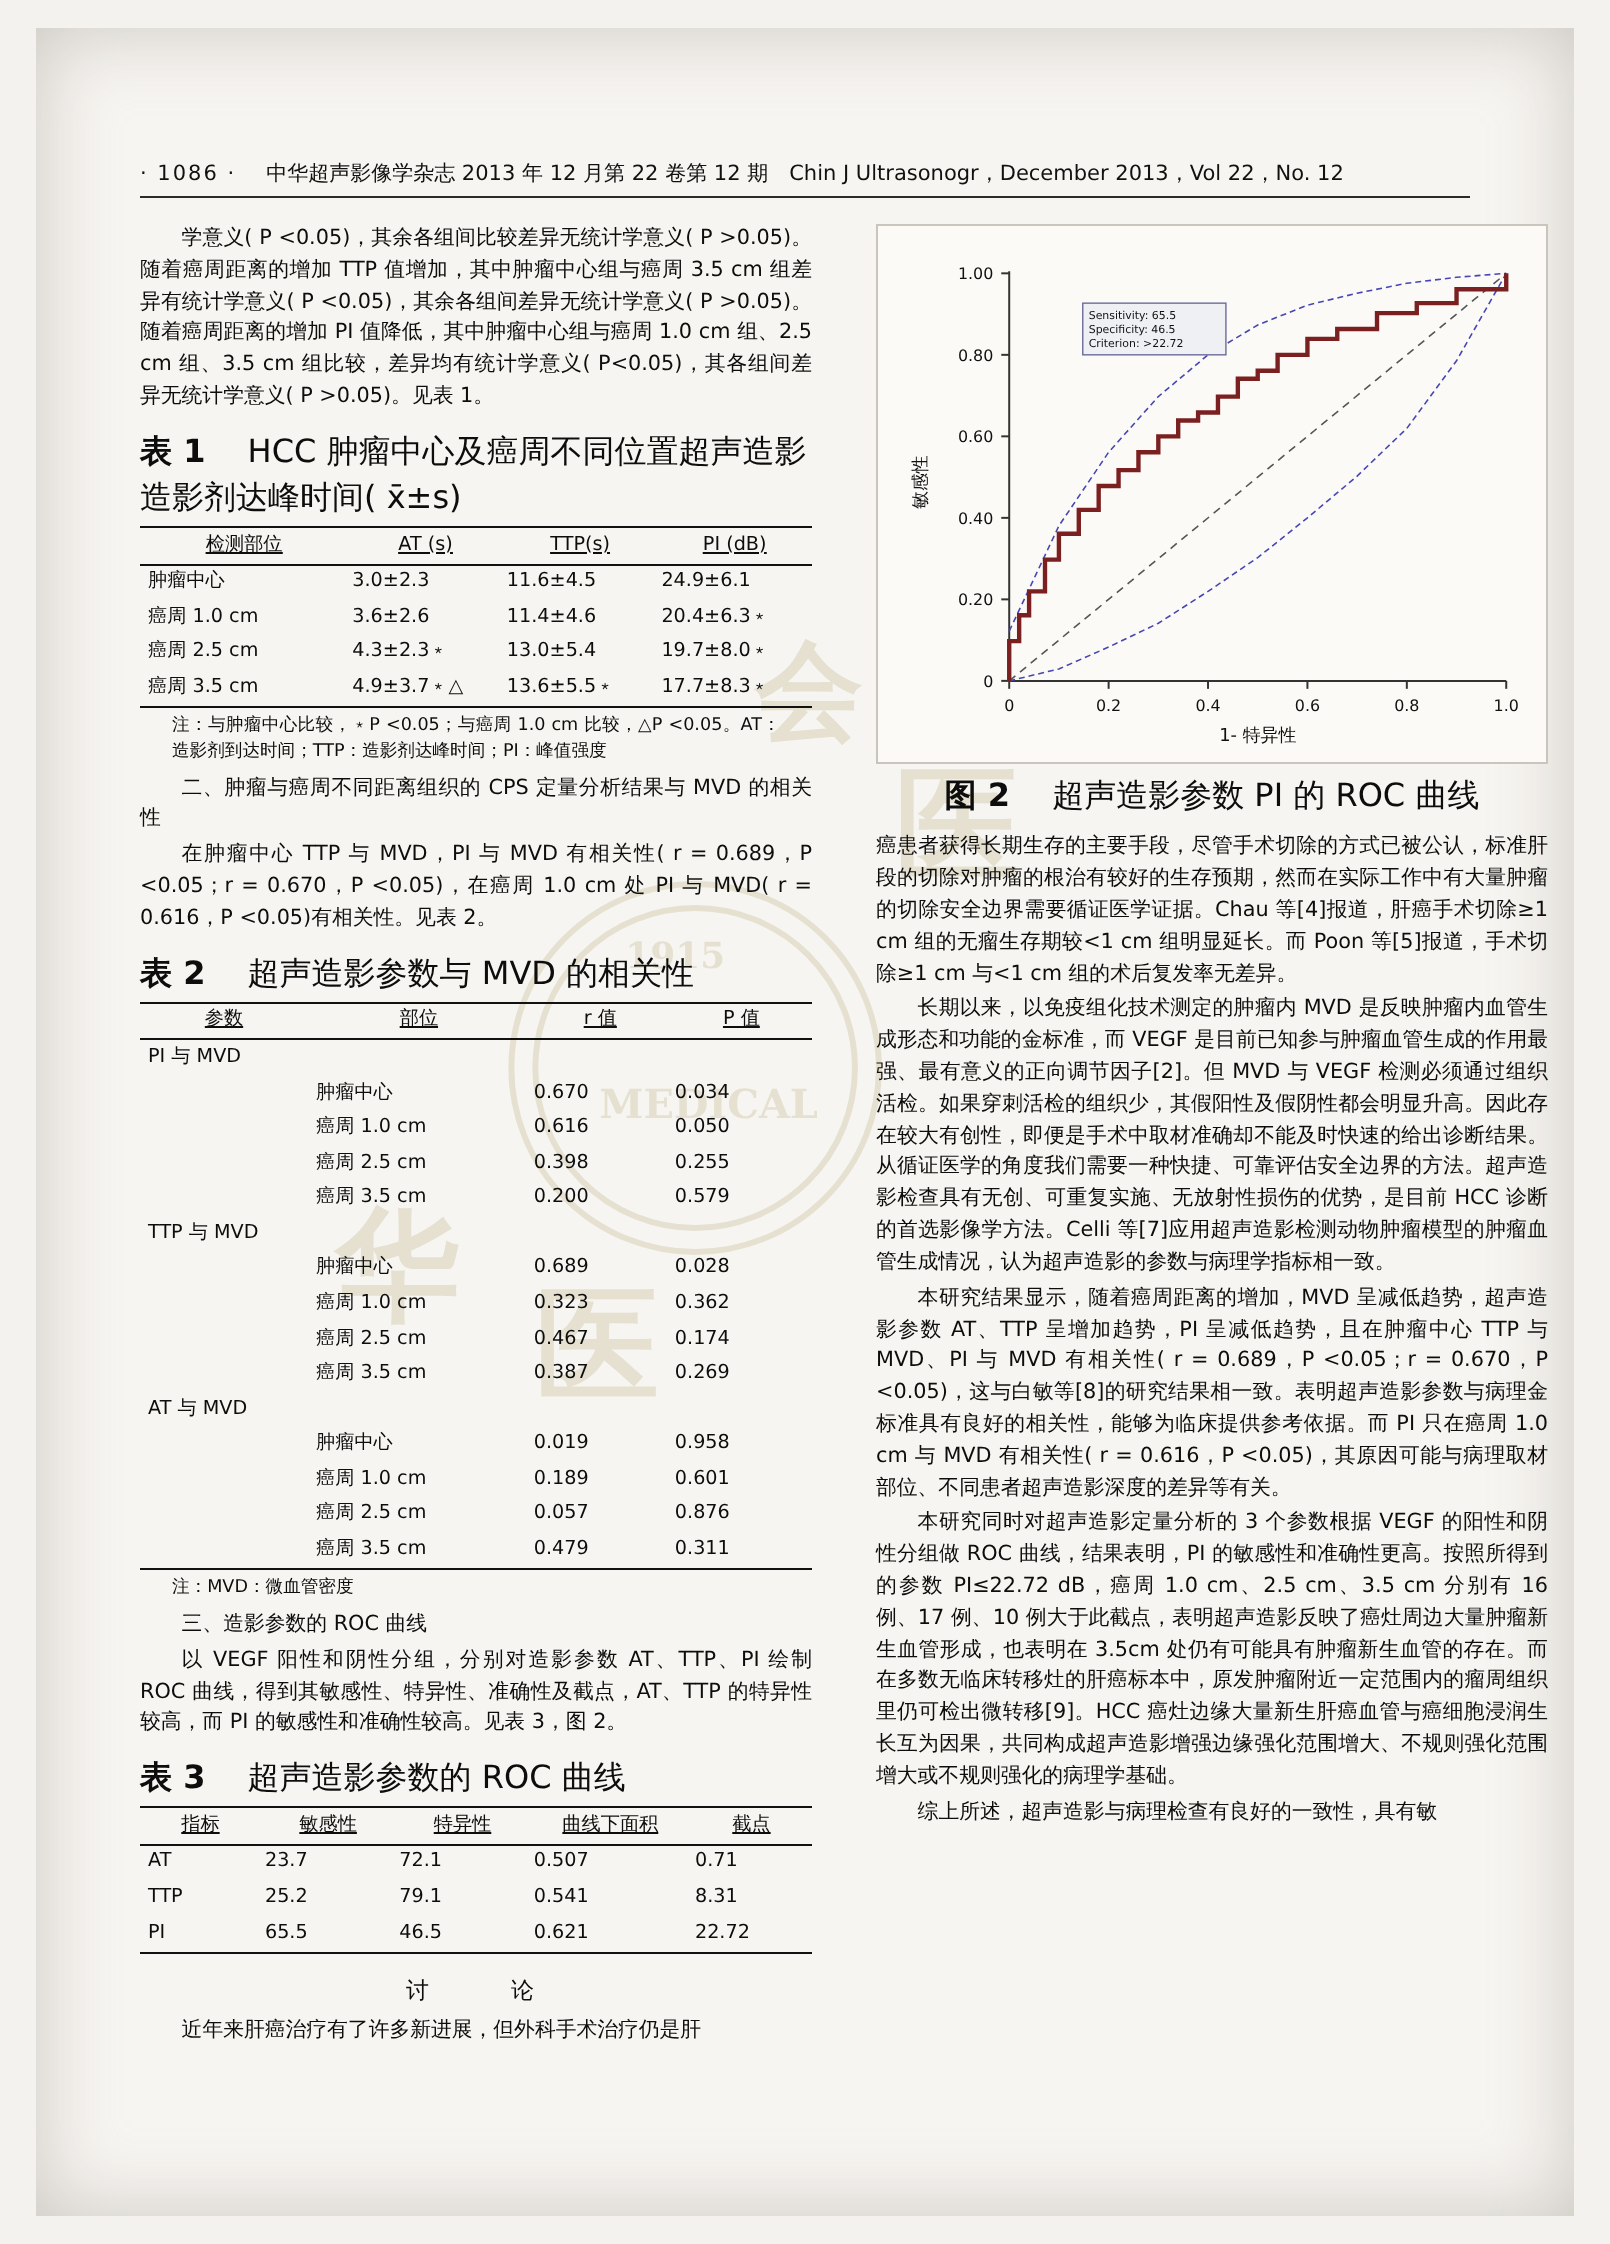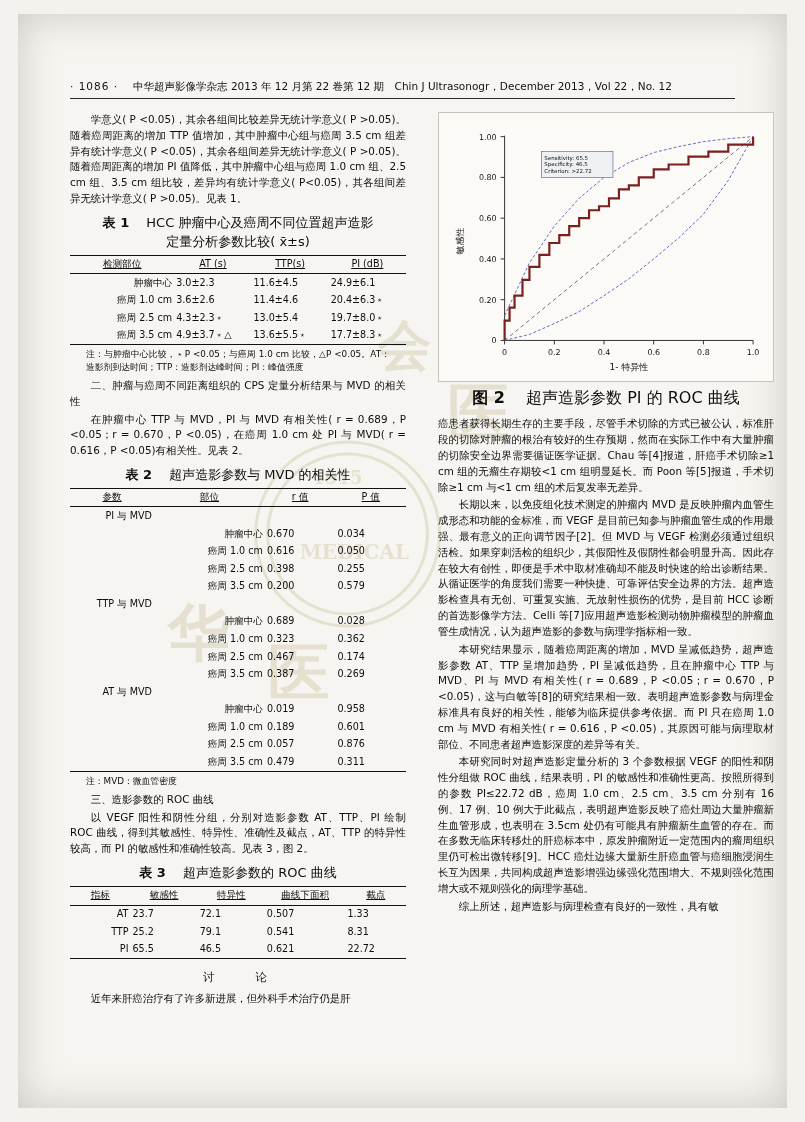--- a/index.html
+++ b/index.html
@@ -35,32 +35,32 @@
   .col.left{left:52px;}
   .col.right{left:420px;}
   p{margin:0 0 2px 0;text-indent:2em;}
   p.noind{text-indent:0;}
   .sec-title{
     text-align:center;font-size:11.5px;letter-spacing:6px;margin:10px 0 4px;
   }
   
   .tbl-wrap{margin:7px 0 4px;}
   .tbl-cap{
-    text-align:center;font-size:13px;line-height:1.45;margin-bottom:3px;
+    font-size:16px;line-height:1.45;margin-bottom:3px;
   }
   .tbl-cap b{font-weight:bold;}
   table{
     width:100%;border-collapse:collapse;font-size:9.6px;
   }
   table td,table th{padding:1.5px 2px;font-weight:normal;}
   .t-top{border-top:1.4px solid #111;text-decoration:underline;}
   .t-mid{border-top:.8px solid #111;}
   .t-bot{border-bottom:1.4px solid #111;}
   th{text-align:center;}
-  td.l{text-align:right;padding-left:4px;}
+  td.l{text-align:left;padding-left:4px;}
   td.c{text-align:left;}
   .note{font-size:8.8px;line-height:1.45;margin:3px 16px 4px;text-indent:0;text-align:justify;}
   
   .fig{
     margin:0 0 6px 0;
   }
   .fig-box{
     position:relative;width:100%;height:270px;background:#fbfaf7;
     border:1px solid #c9c5bd;box-sizing:border-box;
   }
@@ -101,21 +101,21 @@
     <div class="rule"></div>
 
     <div class="col left">
 
       <p>学意义( P &lt;0.05)，其余各组间比较差异无统计学意义( P &gt;0.05)。随着癌周距离的增加 TTP 值增加，其中肿瘤中心组与癌周 3.5 cm 组差异有统计学意义( P &lt;0.05)，其余各组间差异无统计学意义( P &gt;0.05)。随着癌周距离的增加 PI 值降低，其中肿瘤中心组与癌周 1.0 cm 组、2.5 cm 组、3.5 cm 组比较，差异均有统计学意义( P&lt;0.05)，其各组间差异无统计学意义( P &gt;0.05)。见表 1。</p>
 
       <div class="tbl-wrap">
         <div class="tbl-cap">
           <b>表 1</b>
           　<span>HCC 肿瘤中心及癌周不同位置超声造影</span><br>
-          <span>定量分析参数比较( x̄±s)</span>
+          <span>造影剂达峰时间( x̄±s)</span>
         </div>
         <table>
           <tbody>
               <tr class="t-top">
             <th style="width:31%" class="t-top">检测部位</th>
             <th style="width:23%" class="t-top">AT (s)</th>
             <th style="width:23%" class="t-top">TTP(s)</th>
             <th style="width:23%" class="t-top">PI (dB)</th>
           </tr>
           <tr>
@@ -273,21 +273,21 @@
             <th style="width:20%" class="t-top">敏感性</th>
             <th style="width:20%" class="t-top">特异性</th>
             <th style="width:24%" class="t-top">曲线下面积</th>
             <th style="width:18%" class="t-top">截点</th>
           </tr>
           <tr>
             <td class="l t-mid">AT</td>
             <td class="c t-mid">23.7</td>
             <td class="c t-mid">72.1</td>
             <td class="c t-mid">0.507</td>
-            <td class="c t-mid">1.33</td>
+            <td class="c t-mid">0.71</td>
           </tr>
           <tr>
             <td class="l">TTP</td>
             <td class="c">25.2</td>
             <td class="c">79.1</td>
             <td class="c">0.541</td>
             <td class="c">8.31</td>
           </tr>
           <tr>
             <td class="l t-bot">PI</td>

